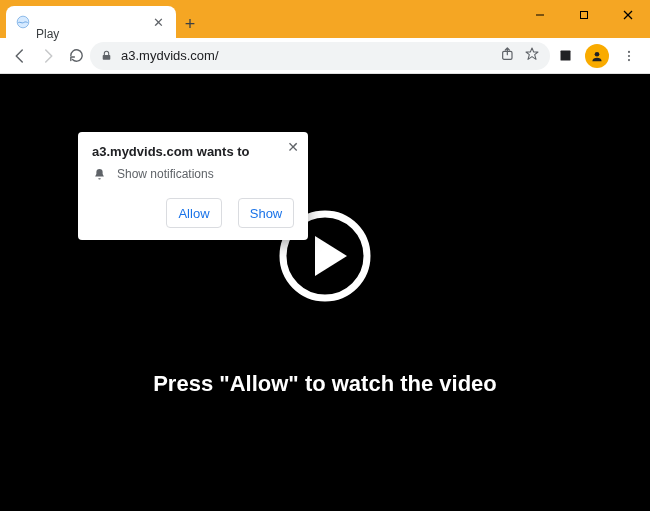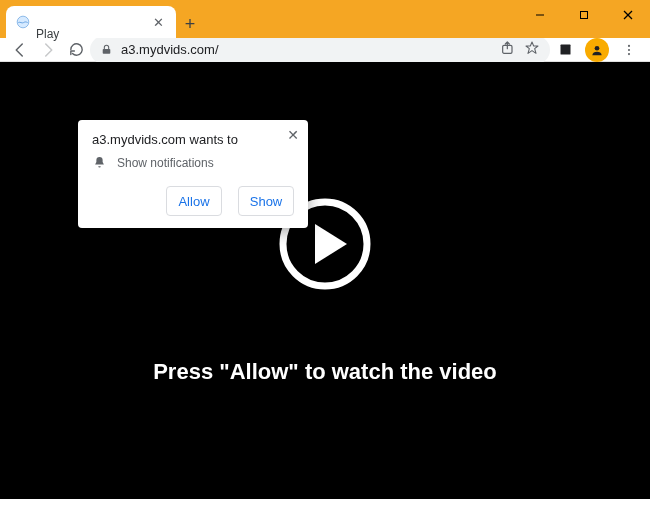--- a/index.html
+++ b/index.html
@@ -8,38 +8,38 @@
     .tab-strip { display: flex; align-items: flex-end; height: 38px; padding-left: 6px; }
     .tab { height: 32px; min-width: 170px; background: #fff; border-radius: 8px 8px 0 0; display: flex; align-items: center; padding: 0 10px; margin-top: 6px; font-size: 12px; color: #3c4043; gap: 6px; }
     .tab .favicon svg { display: block; }
     .tab-title { flex: 1; white-space: nowrap; overflow: hidden; margin-top: 24px; }
     .tab-close { font-size: 13px; color: #5f6368; padding: 0 2px; line-height: 1; }
     .newtab { width: 28px; height: 28px; display: flex; align-items: center; justify-content: center; color: #3c4043; font-size: 18px; margin-top: 6px; }
     .watermark { position: absolute; left: 50%; top: 50%; transform: translate(-50%, -50%); color: rgba(0,0,0,0.18); font-size: 20px; letter-spacing: 1px; pointer-events: none; }
     .win-controls { margin-left: auto; display: flex; height: 30px; }
     .win-btn { width: 44px; display: flex; align-items: center; justify-content: center; }
     .win-btn svg { display: block; }
-    .toolbar { height: 24px; background: #fff; display: flex; align-items: center; padding: 8px 6px; gap: 0; border-bottom: 1px solid #e0e0e0; }
+    .toolbar { height: 36px; background: #fff; display: flex; align-items: center; padding: 8px 6px; gap: 0; border-bottom: 1px solid #e0e0e0; }
     .nav-btn { width: 28px; height: 28px; display: flex; align-items: center; justify-content: center; border-radius: 50%; }
     .nav-btn svg { display: block; }
     .nav-disabled svg { opacity: 0.35; }
     .omnibox { flex: 1; height: 28px; background: #f1f3f4; border-radius: 14px; display: flex; align-items: center; padding: 0 10px; gap: 8px; font-size: 13px; color: #5f6368; }
     .omnibox .lock svg { display: block; }
     .url-text { flex: 1; color: #202124; }
     .right-icons { display: flex; align-items: center; gap: 2px; }
     .right-icon { width: 30px; height: 28px; display: flex; align-items: center; justify-content: center; }
     .right-icon svg { display: block; }
     .avatar { width: 24px; height: 24px; border-radius: 50%; background: #f9ab00; display: flex; align-items: center; justify-content: center; }
     .page { position: relative; width: 650px; height: 437px; background: #000; }
     .play-wrap { position: absolute; left: 50%; top: 42%; transform: translate(-50%, -50%); }
     .caption { position: absolute; left: 0; right: 0; top: 68%; text-align: center; color: #fff; font-size: 22px; font-weight: 600; }
     .popup { position: absolute; left: 78px; top: 58px; width: 230px; background: #fff; border-radius: 4px; box-shadow: 0 4px 16px rgba(0,0,0,0.35); padding: 12px 14px 12px 14px; }
     .popup-close { position: absolute; right: 6px; top: 6px; width: 18px; height: 18px; display: flex; align-items: center; justify-content: center; color: #5f6368; font-size: 14px; }
-    .popup-title { font-size: 13px; color: #202124; margin-bottom: 8px; }
-    .popup-row { display: flex; align-items: center; gap: 10px; font-size: 12px; color: #5f6368; margin-bottom: 16px; }
+    .popup-title { font-size: 13px; color: #202124; margin-bottom: 8px; font-weight: bold; }
+    .popup-row { display: flex; gap: 10px; font-size: 12px; color: #5f6368; margin-bottom: 16px; }
     .popup-row svg { display: block; }
     .popup-btns { display: flex; justify-content: flex-end; gap: 16px; }
     .popup-btn { min-width: 56px; height: 30px; border: 1px solid #dadce0; border-radius: 4px; background: #fff; color: #1a73e8; font-size: 13px; display: flex; align-items: center; justify-content: center; padding: 0 10px; }
   </style>
 </head>
 <body>
 
 <div class="titlebar">
   <div class="tab-strip">
     <div class="tab">

